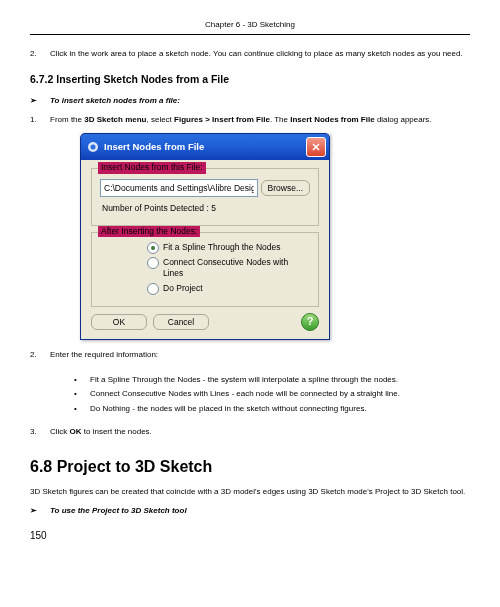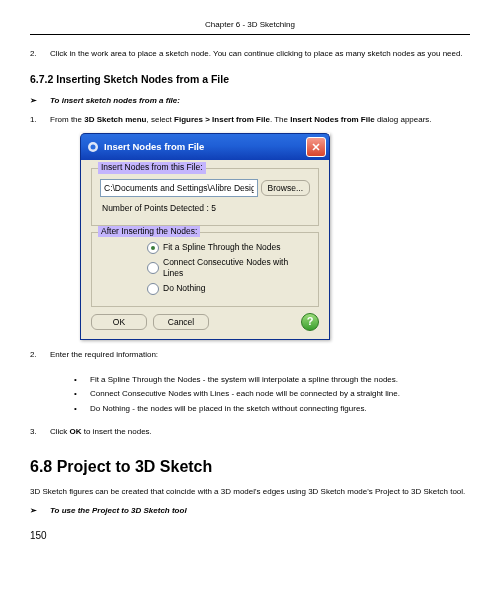--- a/index.html
+++ b/index.html
@@ -132,21 +132,21 @@
     border: 1px solid #c0bca8;
     padding: 6px 8px 8px 8px;
     margin-bottom: 6px;
     position: relative;
     background: #ece9d8;
   }
   .group-label {
     position: absolute;
     top: -7px;
     left: 6px;
-    background: #c4b5fd;
+    background: #be185d;
     padding: 0 3px;
     font-size: 8.5px;
   }
   .path-row {
     display: flex;
     gap: 3px;
     margin-top: 4px;
     align-items: center;
   }
   .text-input {
@@ -166,21 +166,21 @@
     font-size: 8.5px;
     cursor: pointer;
     font-family: inherit;
   }
   .num-points {
     font-size: 8.5px;
     margin: 6px 0 2px 2px;
   }
   .radio-row {
     display: flex;
-    align-items: center;
+    align-items: flex-start;
     gap: 4px;
     margin: 3px 0;
     font-size: 8.5px;
     padding-left: 47px;
   }
   .radio {
     width: 10px;
     height: 10px;
     border: 1px solid #7b8a9e;
     border-radius: 50%;
@@ -283,21 +283,21 @@
           <div class="radio-row">
             <span class="radio checked"></span>
             <span>Fit a Spline Through the Nodes</span>
           </div>
           <div class="radio-row">
             <span class="radio"></span>
             <span>Connect Consecutive Nodes with Lines</span>
           </div>
           <div class="radio-row">
             <span class="radio"></span>
-            <span>Do Nothing</span>
+            <span>Do Project</span>
           </div>
         </div>
 
         <div class="btn-row">
           <button class="dlg-btn">OK</button>
           <button class="dlg-btn">Cancel</button>
           <span class="help-icon">?</span>
         </div>
 
       </div>

